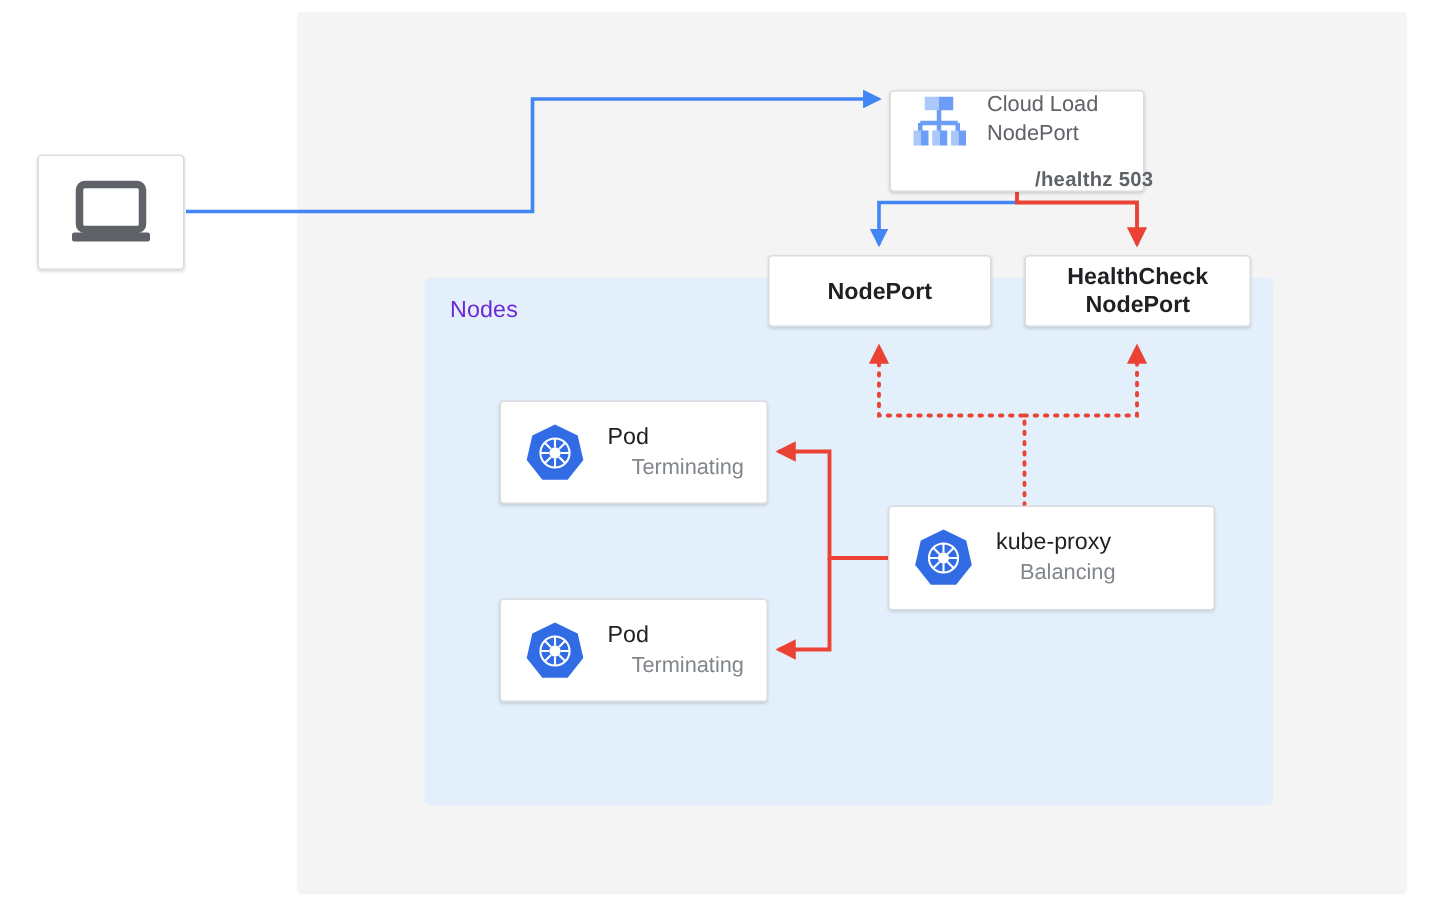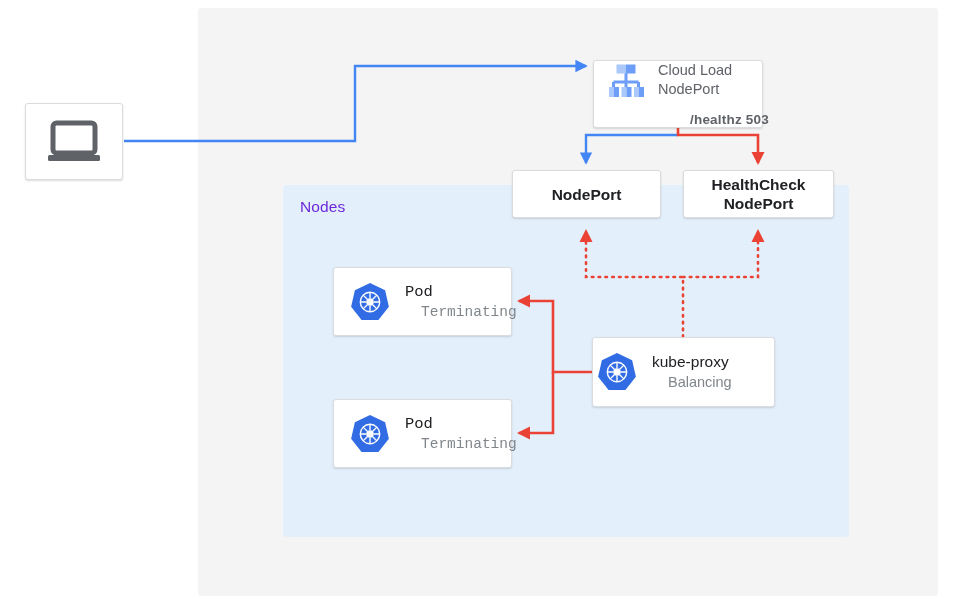--- a/index.html
+++ b/index.html
@@ -28,24 +28,24 @@
   #clb-text{margin-left:12px;font-size:14.5px;line-height:19px;color:#5f6368;}
 
   
   #nodeport-box{left:512px;top:170px;width:149px;height:48px;
                 display:flex;align-items:center;justify-content:center;}
   #hc-nodeport-box{left:683px;top:170px;width:151px;height:48px;
                 display:flex;align-items:center;justify-content:center;}
   .np-label{font-size:15.5px;font-weight:bold;color:#202124;text-align:center;line-height:19px;}
 
   
-  .pod-box{width:179px;height:69px;display:flex;align-items:center;padding-left:14px;font-family:Liberation Mono, monospace;}
+  .pod-box{width:179px;height:69px;display:flex;align-items:center;padding-left:14px;}
   #pod-box-1{left:333px;top:267px;}
   #pod-box-2{left:333px;top:399px;}
-  #kube-proxy-box{left:592px;top:337px;width:183px;height:70px;display:flex;align-items:center;padding-left:2px;}
+  #kube-proxy-box{left:592px;top:337px;width:218px;height:70px;display:flex;align-items:center;padding-left:14px;}
 
   .k8s-icon{width:44px;height:44px;flex:0 0 44px;}
   .card-text{margin-left:13px;}
   .card-title{font-size:15.5px;color:#202124;line-height:20px;}
   .card-sub{font-size:14.5px;color:#80868b;line-height:20px;margin-left:16px;}
 
   
   #healthz-label{left:690px;top:112px;font-size:13.5px;font-weight:bold;color:#5f6368;letter-spacing:.2px;}
 
   svg{overflow:visible;}

